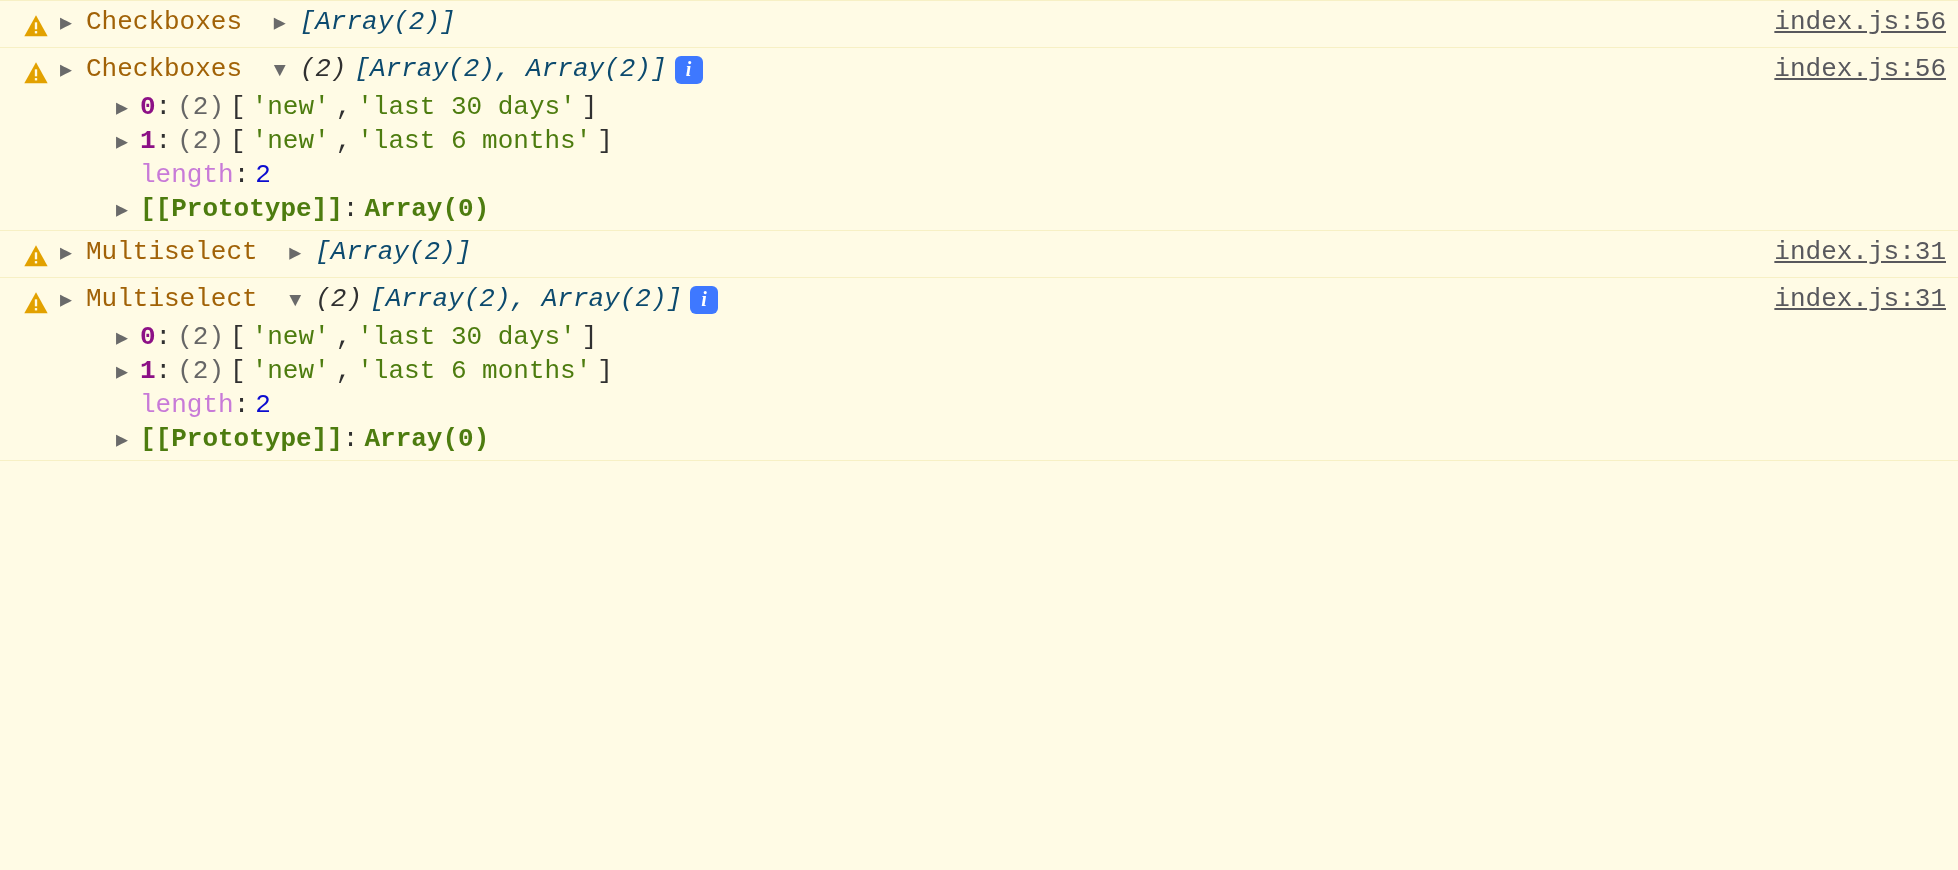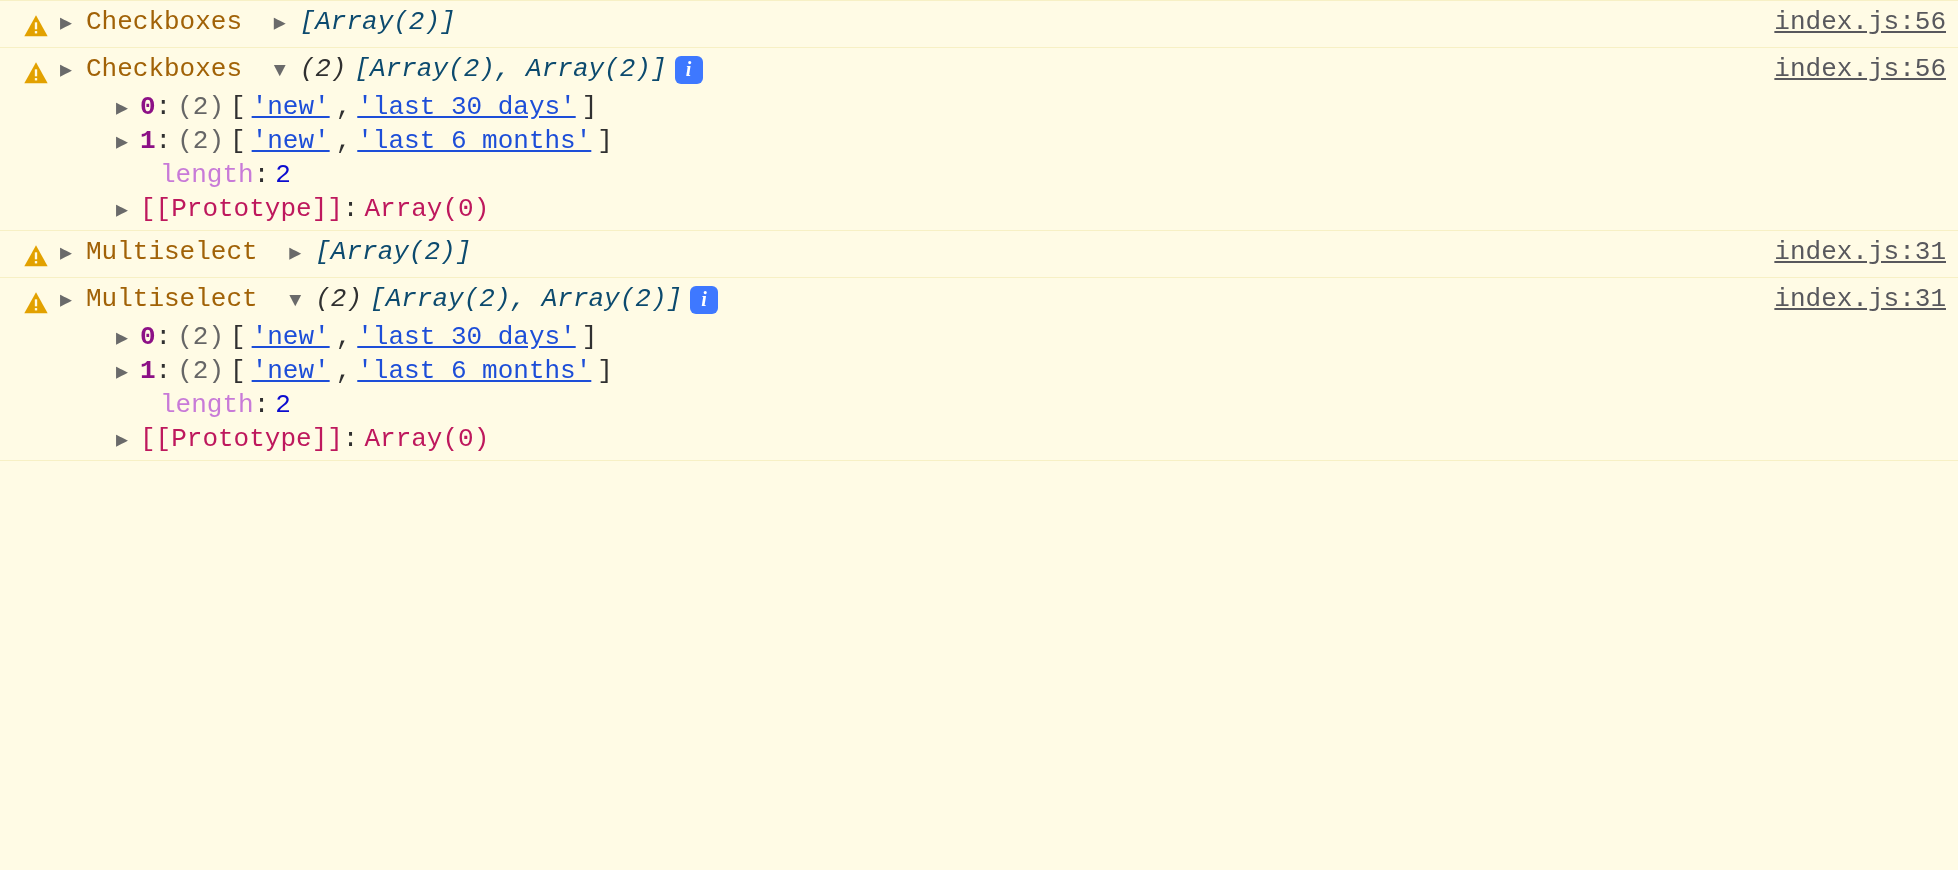--- a/index.html
+++ b/index.html
@@ -87,23 +87,23 @@
   }
   .child-line {
     display: flex;
     align-items: baseline;
     gap: 6px;
     flex-wrap: wrap;
   }
   .idx { color: #8c1086; font-weight: 600; }
   .punc { color: #303030; }
   .num { color: #0b0bd0; }
-  .str { color: #1d4ed8; text-decoration: underline; }
-  .propname { color: #c87ad8; margin-left: 20px; }
-  .proto { color: #be185d; }
+  .str { color: #4d7c0f; }
+  .propname { color: #c87ad8; }
+  .proto { color: #4d7c0f; font-weight: bold; }
   .paren { color: #666; }
 </style>
 </head>
 <body>
 
 <div class="console">
 
   <div class="row">
     <svg class="warn-icon" viewBox="0 0 24 24">
         <path d="M12 2 L22 20 H2 Z" fill="#e2a100"></path>

